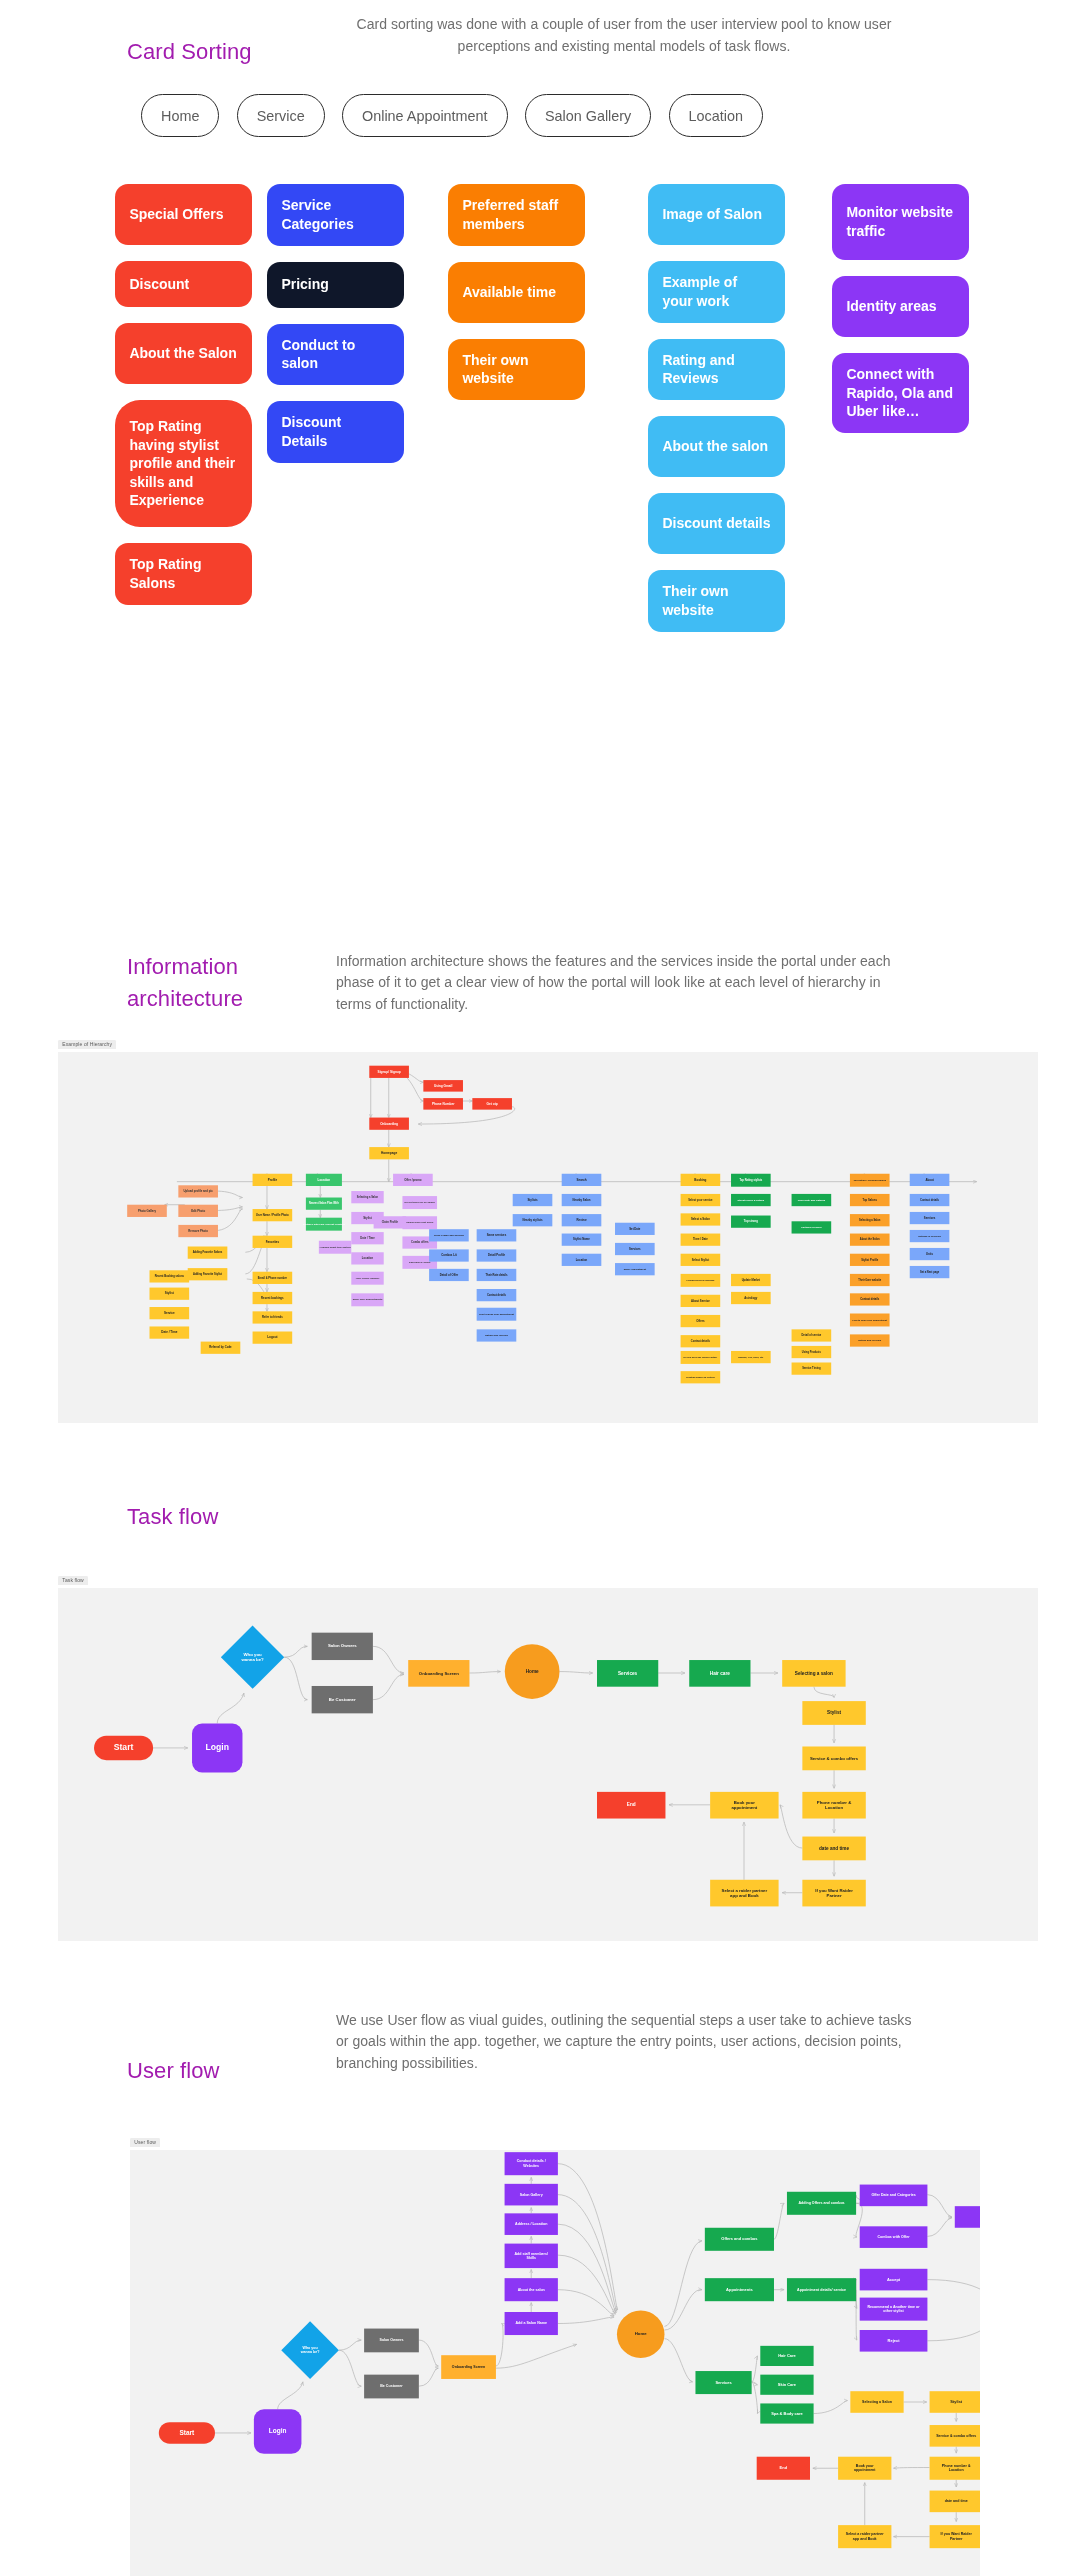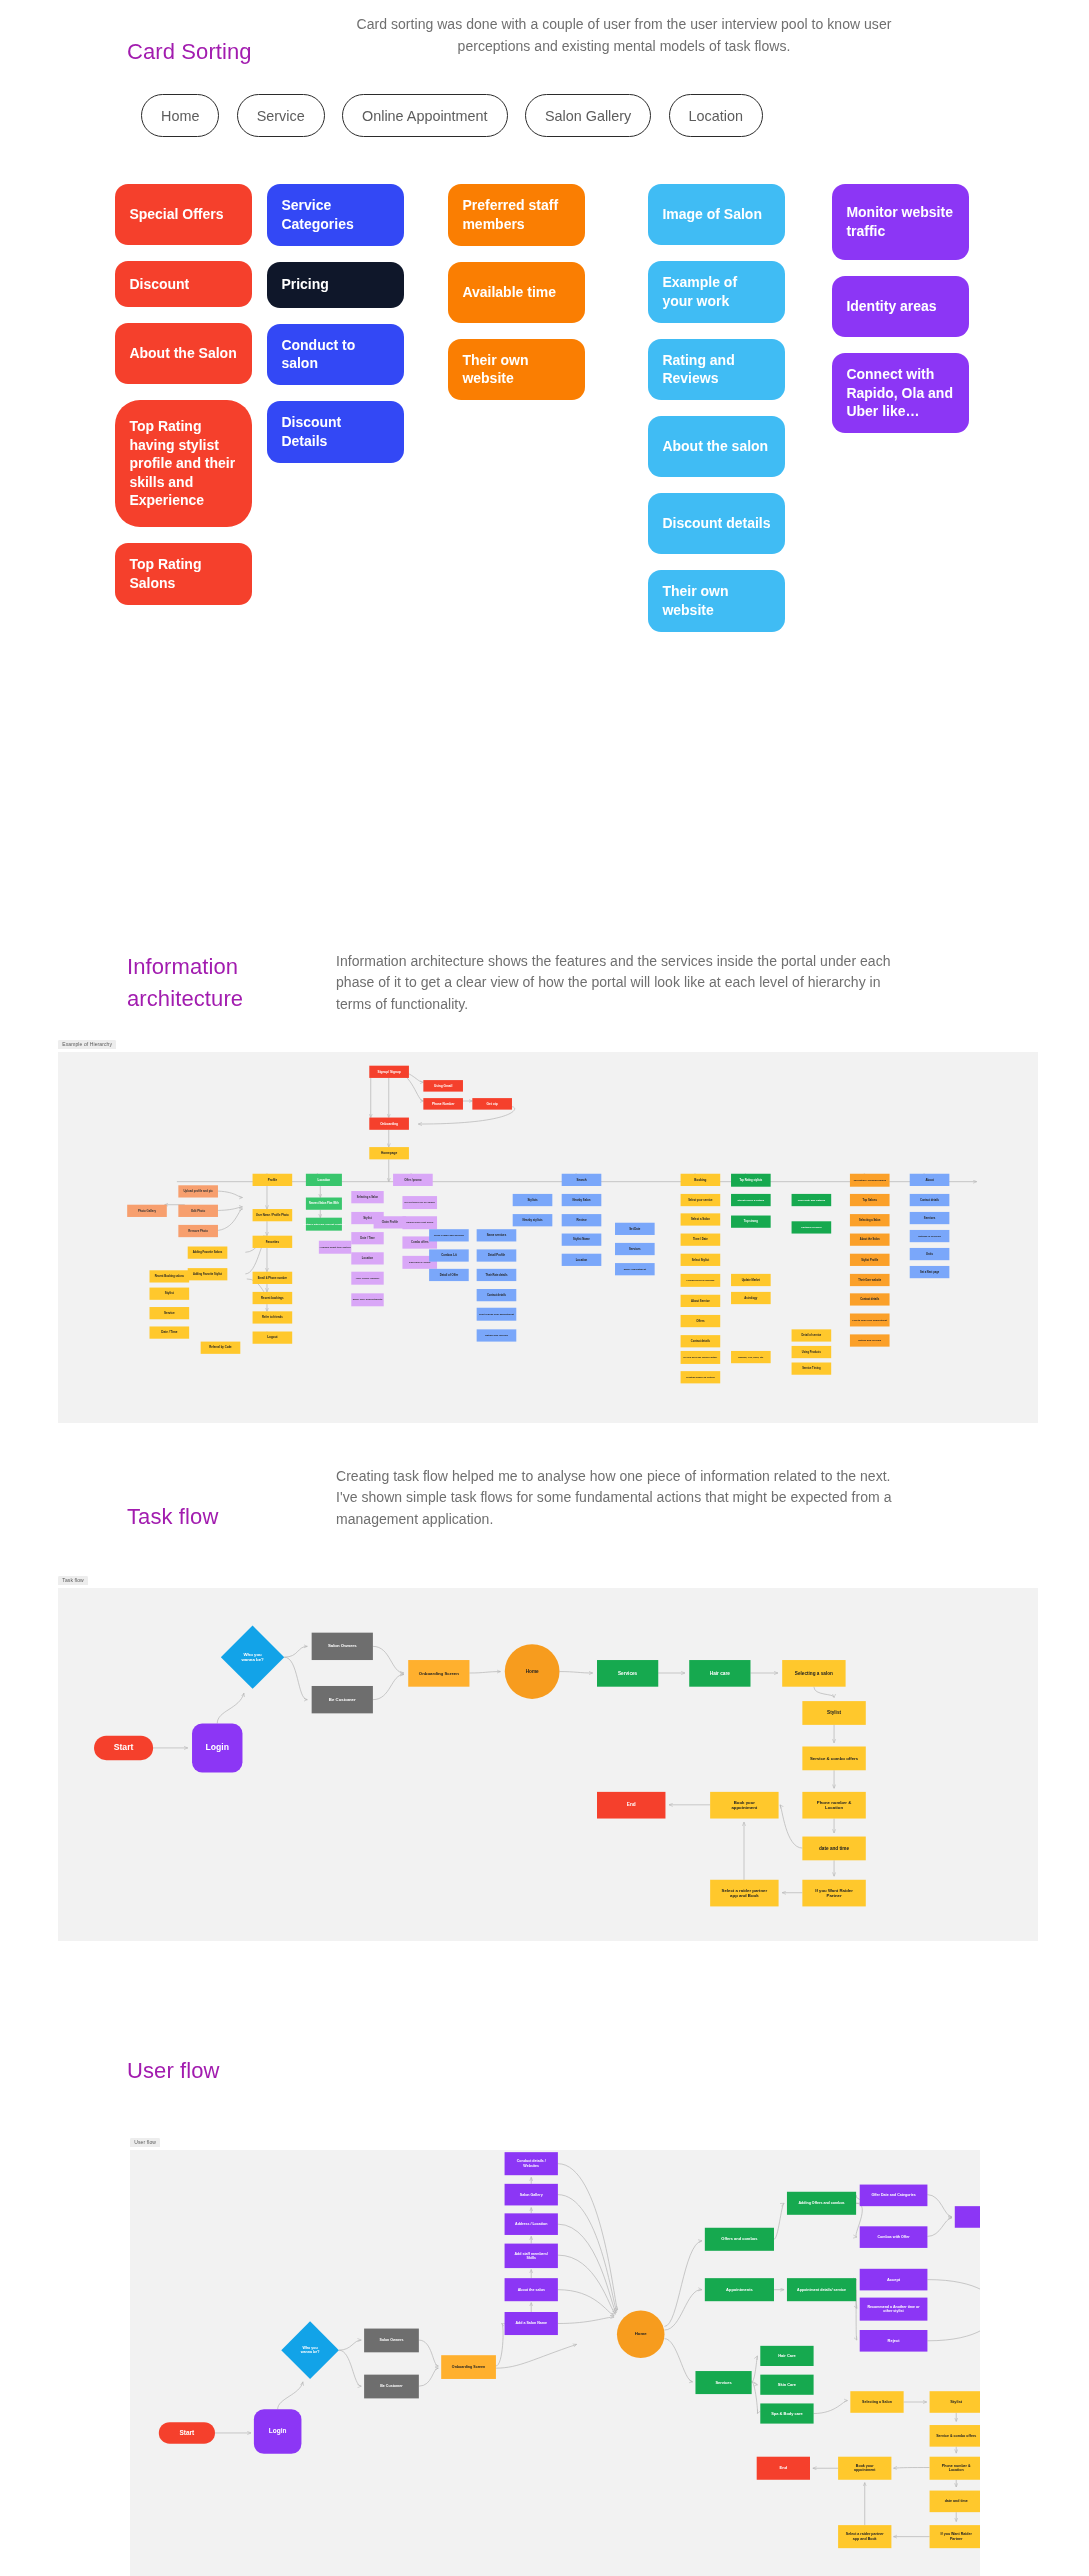--- a/index.html
+++ b/index.html
@@ -554,21 +554,20 @@
         <rect x="864" y="443" width="55" height="17" rx="0" ry="0" fill="#ffc82c"></rect>
         <text x="891.5" y="451.5" font-size="3.2" fill="#222222" class="nd-txt">Location based on Partner</text>
       </g>
     </svg>
 </div>
 
 <div class="sec-head" style="left:127px; top:1466px; width:908px;">
   <div style="width:209px; padding-top:35px;">
     <div class="sec-title">Task flow</div>
   </div>
-  <div class="sec-desc" style="width:576px;">Creating task flow helped me to analyse how one piece of information related to the next. I've shown simple task flows for some fundamental actions that might be expected from a management application.</div>
 </div>
 
 <div class="diagram-panel" style="left:58px; top:1588px; width:980px; height:353px;">
   <div class="panel-tab">Task flow</div>
   <svg viewBox="0 0 1360 490" preserveAspectRatio="none" id="tf-svg">
       <defs>
         <marker id="ar" viewBox="0 0 8 8" refX="7" refY="4" markerWidth="6" markerHeight="6" orient="auto">
           <path d="M0,1 L7,4 L0,7" fill="none" stroke="#b5b5b5" stroke-width="1"></path>
         </marker>
       </defs>
@@ -668,20 +667,21 @@
         <rect x="748" y="283" width="95" height="37" rx="0" ry="0" fill="#f5402c"></rect>
         <text x="795.5" y="301.5" font-size="6.5" fill="#ffffff" class="nd-txt">End</text>
       </g>
     </svg>
 </div>
 
 <div class="sec-head" style="left:127px; top:2010px; width:908px;">
   <div style="width:209px; padding-top:45px;">
     <div class="sec-title">User flow</div>
   </div>
+  <div class="sec-desc" style="width:576px;">We use User flow as viual guides, outlining the sequential steps a user take to achieve tasks or goals within the app. together, we capture the entry points, user actions, decision points, branching possibilities.</div>
 </div>
 
 <div class="diagram-panel" style="left:130px; top:2150px; width:850px; height:432px;">
   <div class="panel-tab">User flow</div>
   <svg viewBox="0 0 1180 600" preserveAspectRatio="none" id="uf-svg">
       <defs>
         <marker id="ar" viewBox="0 0 8 8" refX="7" refY="4" markerWidth="6" markerHeight="6" orient="auto">
           <path d="M0,1 L7,4 L0,7" fill="none" stroke="#b5b5b5" stroke-width="1"></path>
         </marker>
       </defs>

